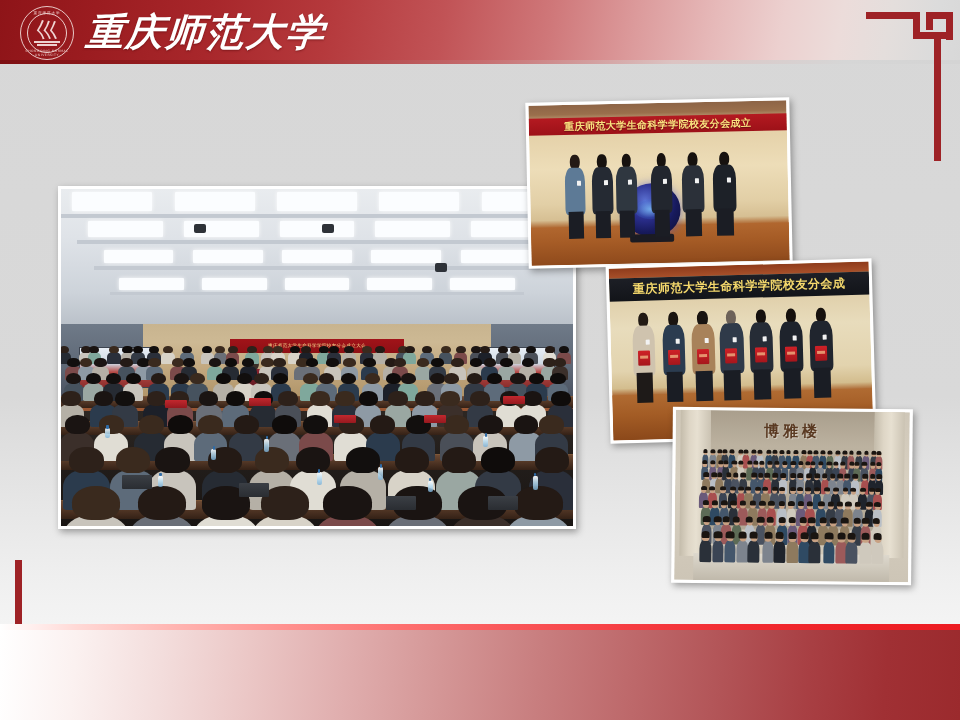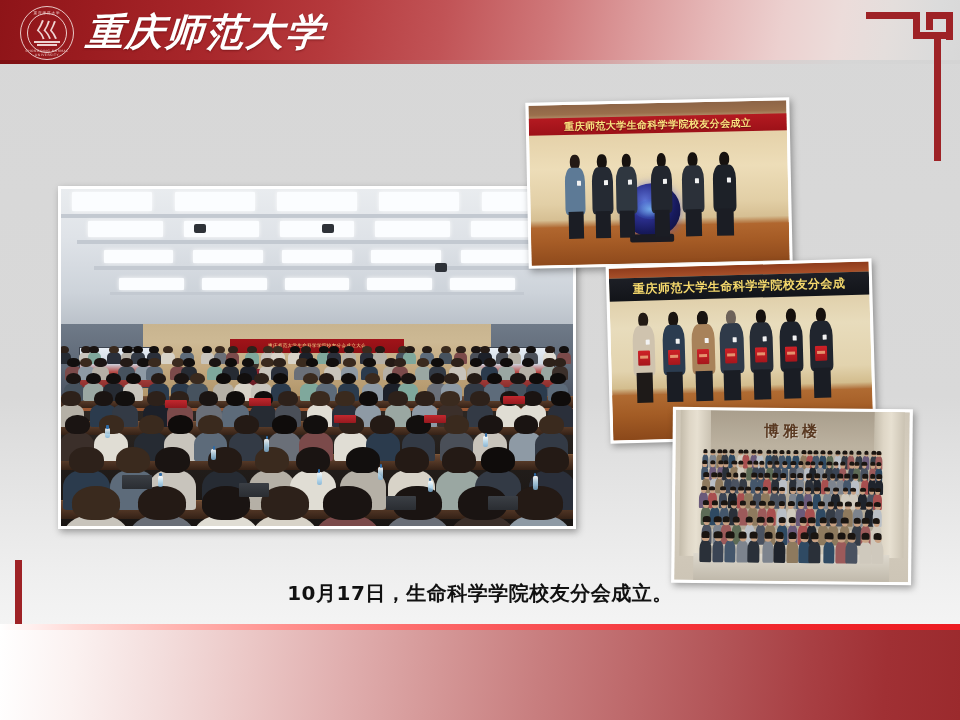--- a/index.html
+++ b/index.html
@@ -1378,18 +1378,17 @@
             <div class="chead" style="left: 88.4777%; top: 76%; width: 4.032%; height: 7.8%;"></div>
             <div class="dot" style="left: 88.2537%; top: 74.7%; width: 4.48%; height: 5.72%; background: rgb(26, 21, 17); border-radius: 50% 50% 20% 20%;"></div>
             <div class="cperson" style="left: 93.9762%; top: 82.76%; width: 6.44%; height: 19.24%; background: rgb(207, 201, 189);"></div>
             <div class="chead" style="left: 95.2082%; top: 76%; width: 4.032%; height: 7.8%;"></div>
             <div class="dot" style="left: 94.9842%; top: 74.7%; width: 4.48%; height: 5.72%; background: rgb(26, 21, 17); border-radius: 50% 50% 20% 20%;"></div>
           </div>
       </div>
     </div>
   </div>
 
-  <div id="caption">10月17日，生命科学学院校友分会成立。</div>
 
   <div id="bottom-rule"></div>
   <div id="bottom-band"></div>
 
 </div>
 
 </body></html>

